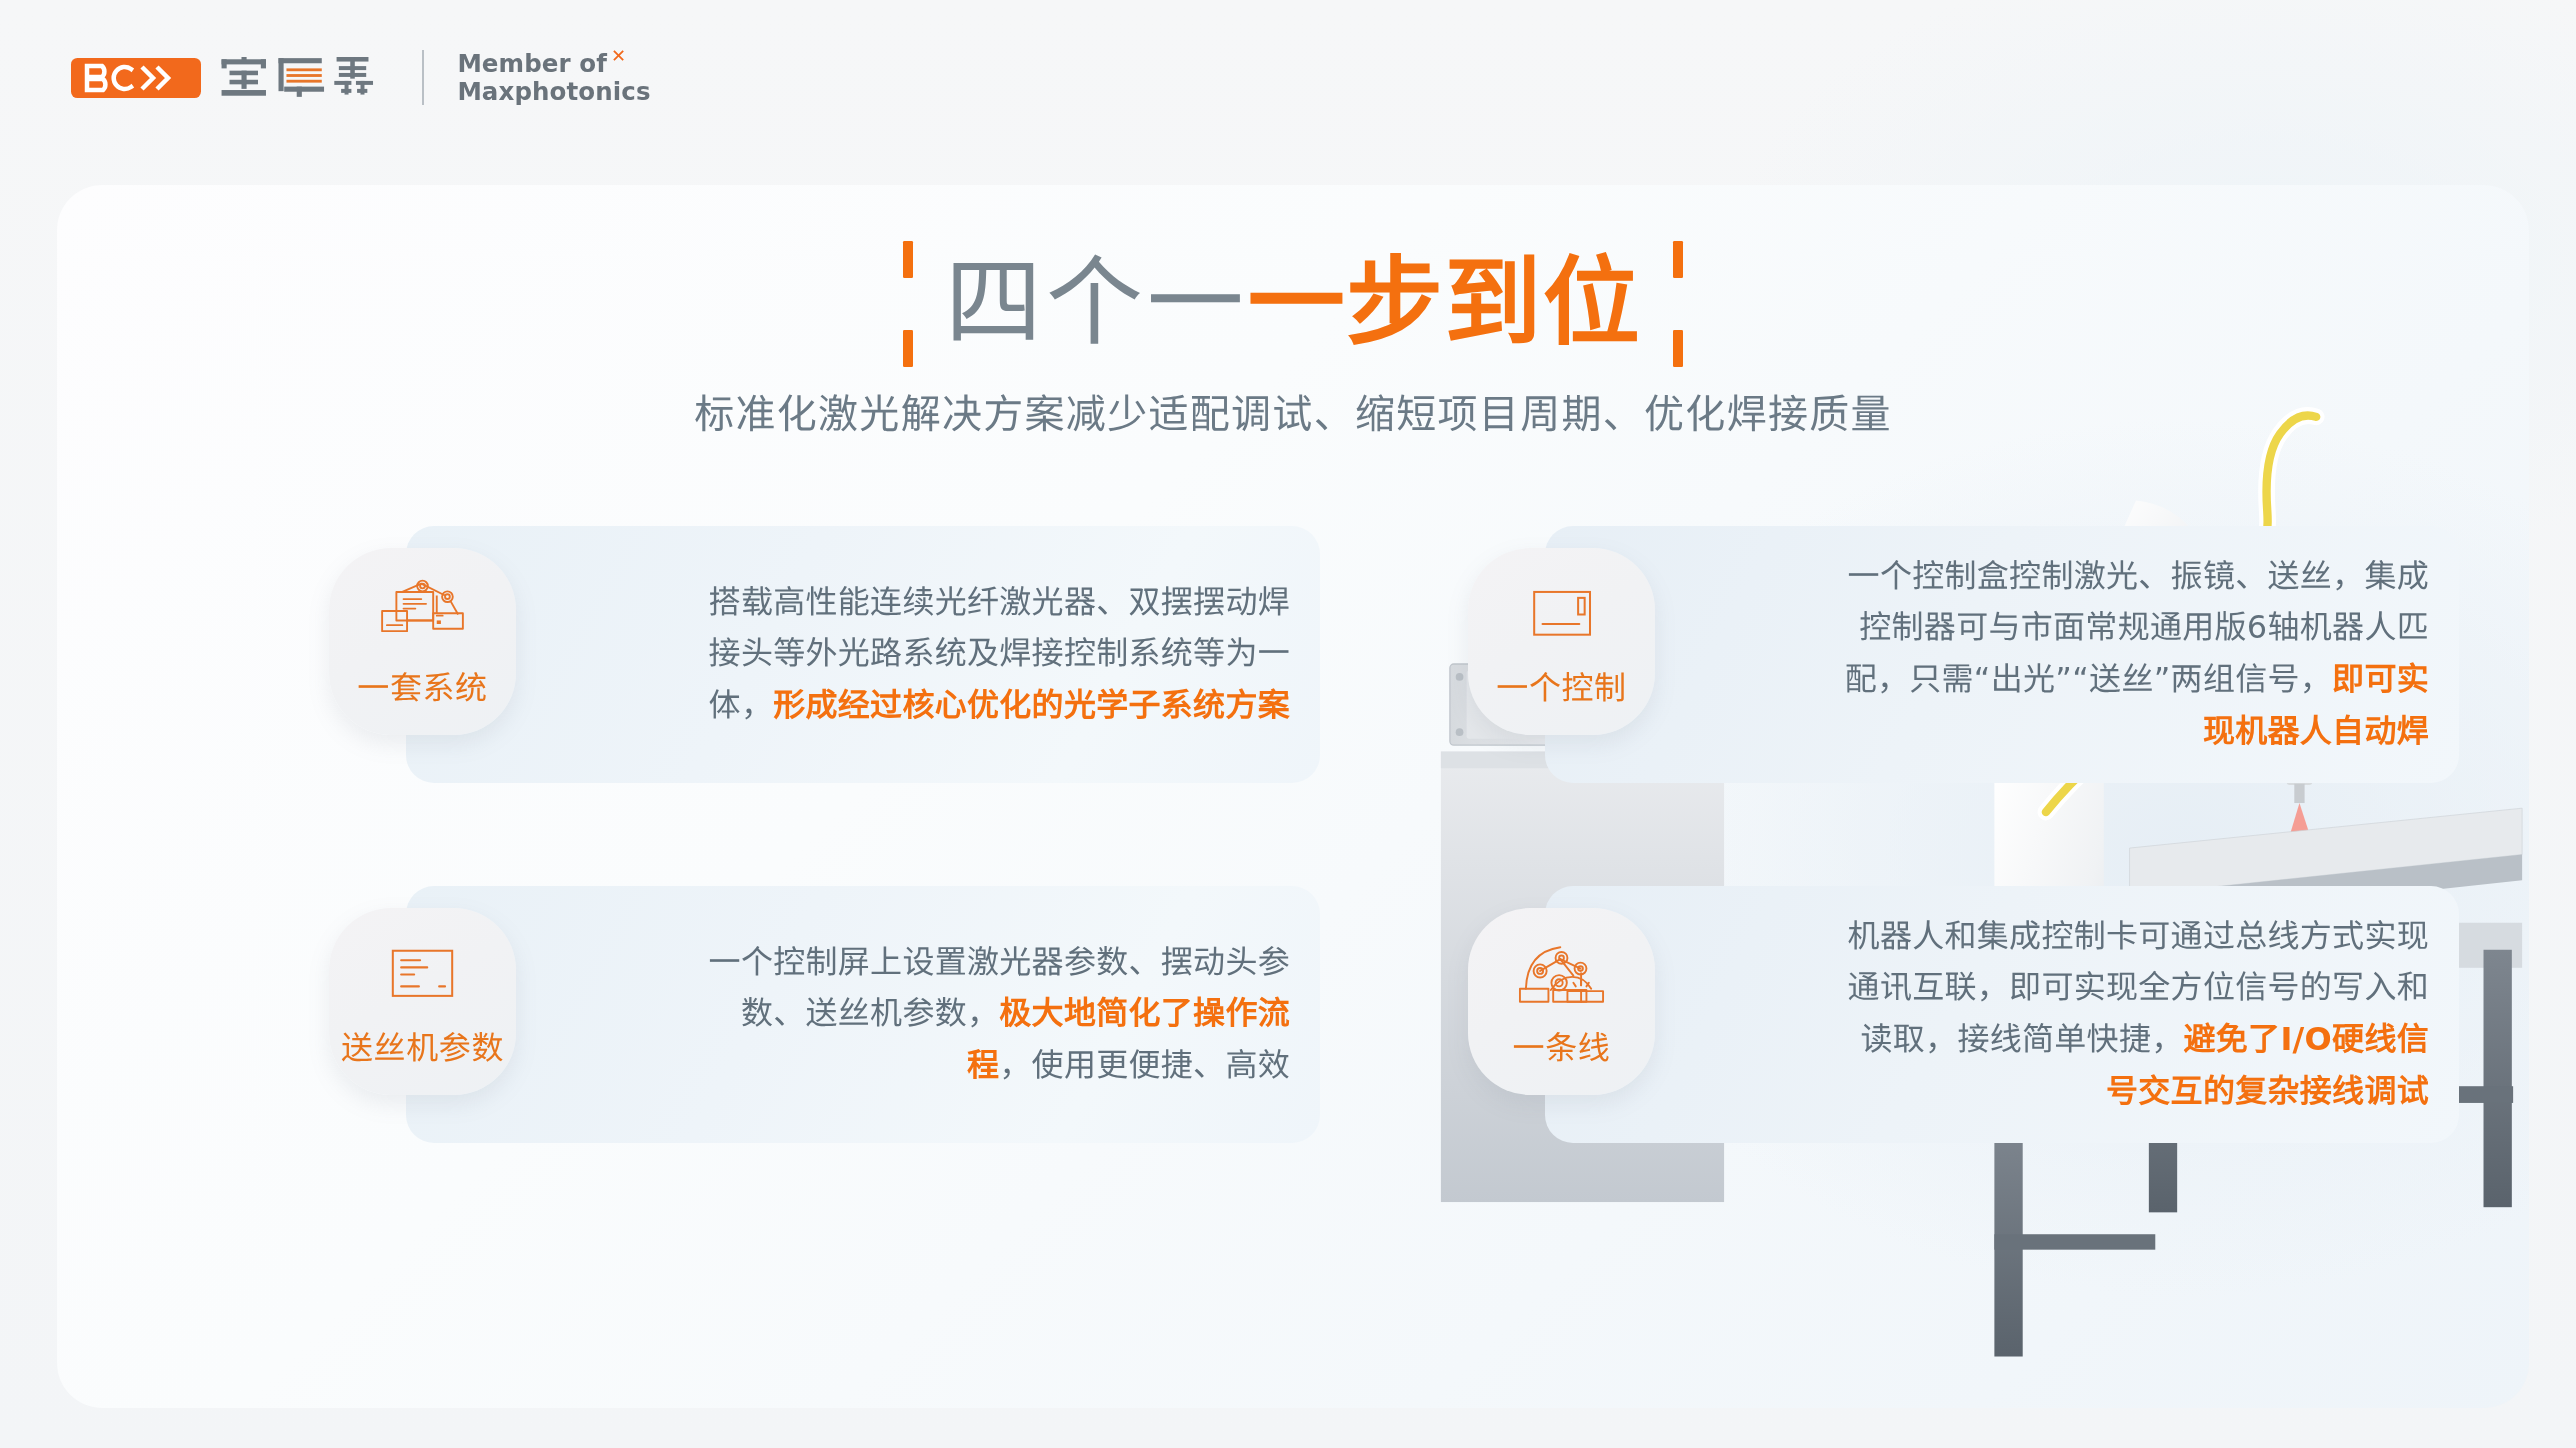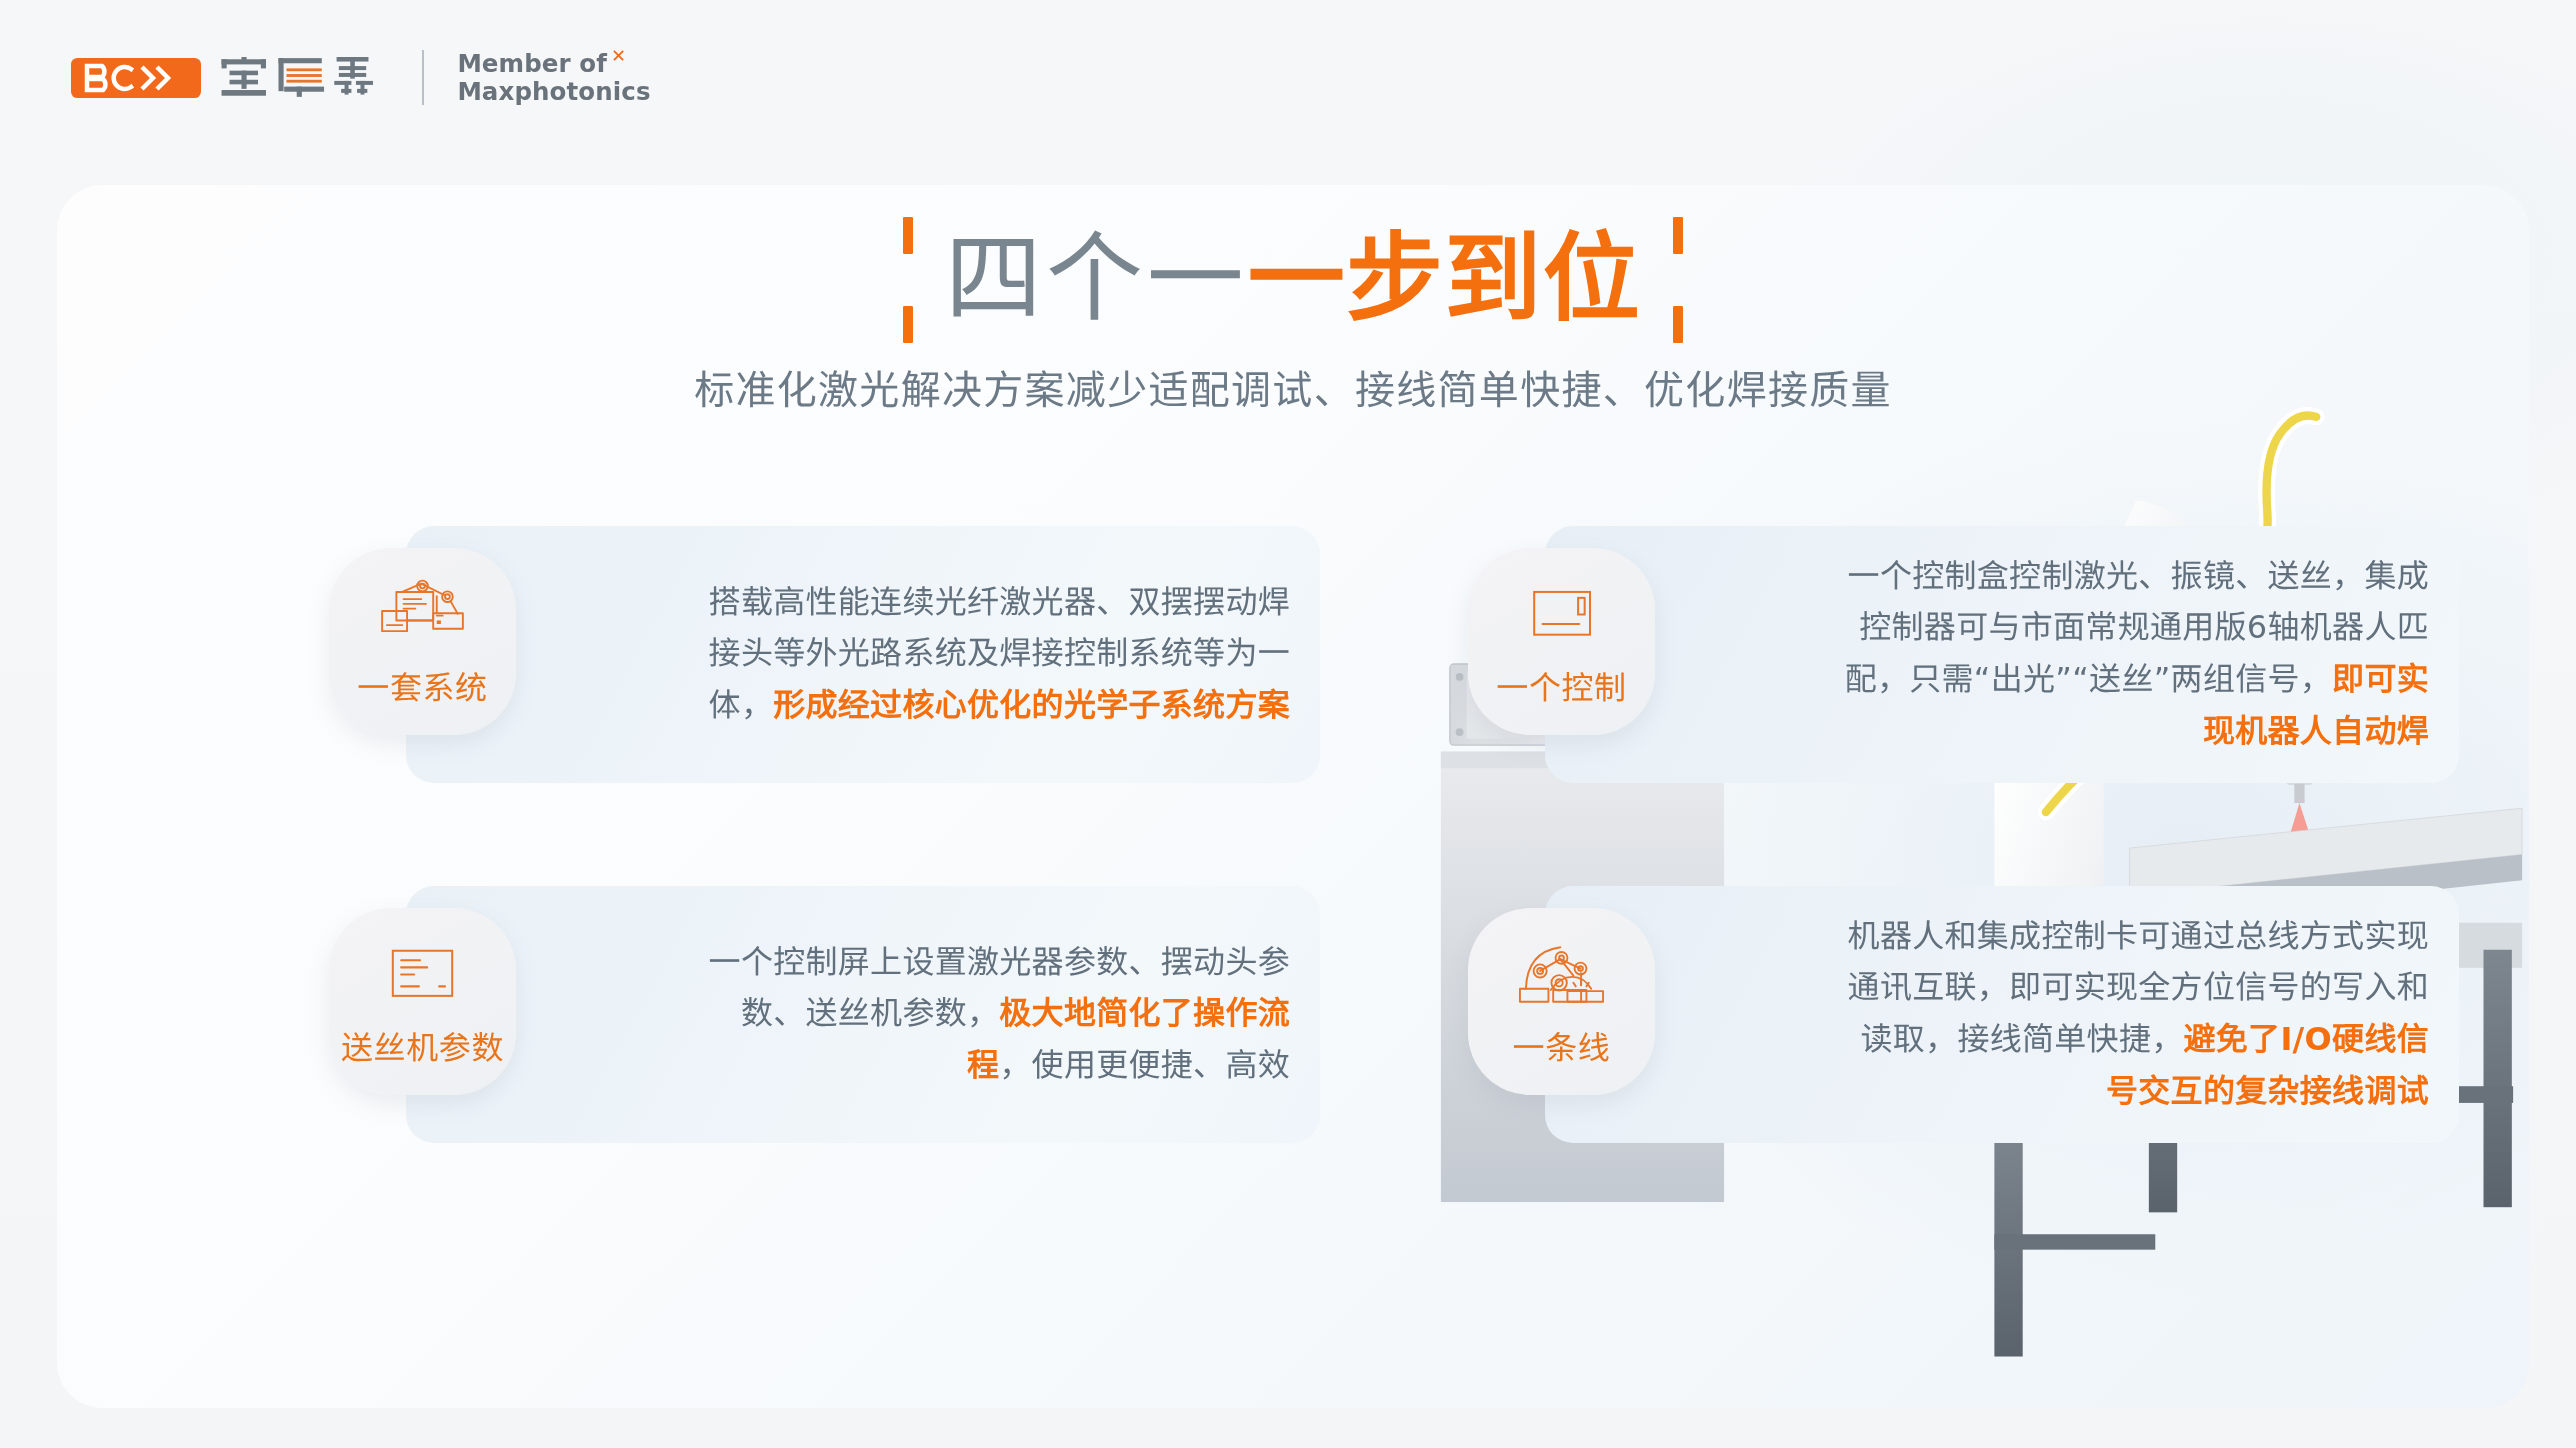--- a/index.html
+++ b/index.html
@@ -134,21 +134,21 @@
   
   .photo{
     position:absolute;right:-6.4px;bottom:0;
     width:1107px;height:1004px;
     pointer-events:none;
   }
   .photo svg{display:block;width:100%;height:100%;}
   
   .grid{z-index:3;}
   .photo{z-index:2;}
-  .title-wrap,.subtitle{z-index:3;}
+  .title-wrap,.subtitle{z-index:3;margin-top:24px;}
 </style>
 </head>
 <body>
 
 <div class="page"></div>
 
 <div class="header">
   <div class="logo-group">
     <div class="bcx-badge">
       <svg viewBox="0 0 210 60">
@@ -298,21 +298,21 @@
       <span class="corner tl"></span>
       <span class="corner tr"></span>
       <span class="corner bl"></span>
       <span class="corner br"></span>
       <div class="title">
         <span class="gray">四个一</span><span class="orange">一步到位</span>
       </div>
     </div>
   </div>
 
-  <div class="subtitle">标准化激光解决方案减少适配调试、接线简单快捷、优化焊接质量</div>
+  <div class="subtitle">标准化激光解决方案减少适配调试、缩短项目周期、优化焊接质量</div>
 
   <div class="grid">
 
     <div class="row">
 
       <div class="feature c0">
         <div class="card">
           <div class="card-text"><span>搭载高性能连续光纤激光器、双摆摆动焊接头等外光路系统及焊接控制系统等为一体，</span><span class="hl">形成经过核心优化的光学子系统方案</span><span></span></div>
         </div>
         <div class="badge">

